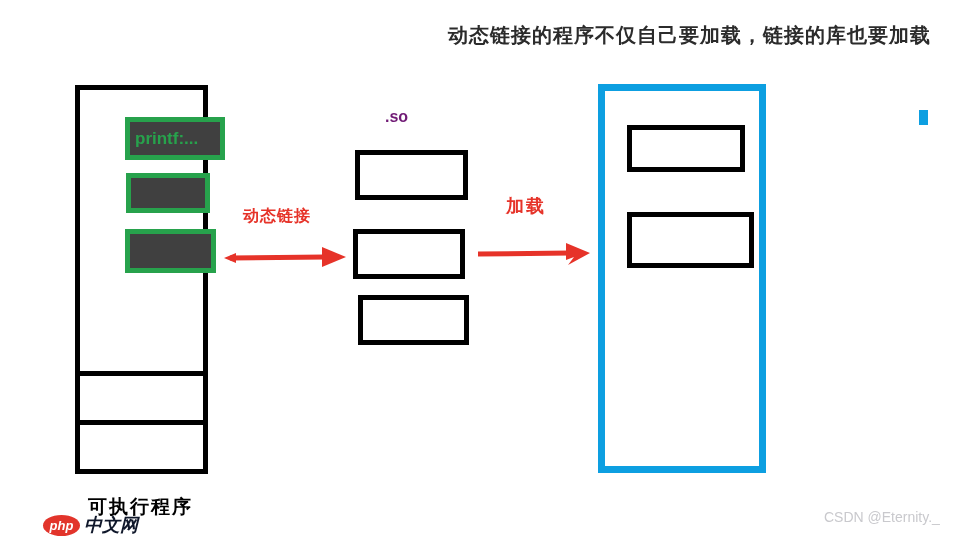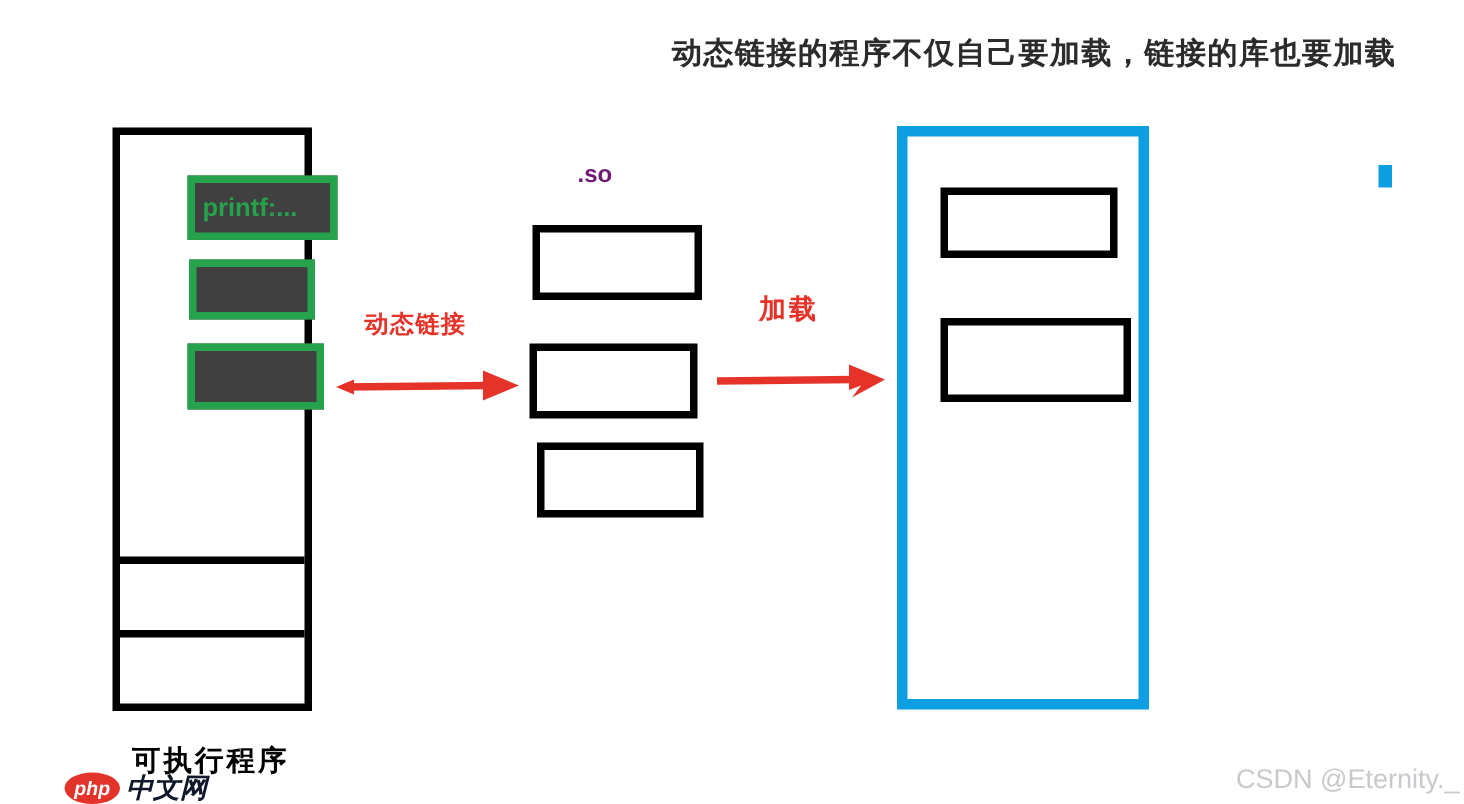--- a/index.html
+++ b/index.html
@@ -162,21 +162,21 @@
     font-size: 18px;
     font-weight: 700;
     font-style: italic;
     color: #0f172a;
     white-space: nowrap;
   }
   .csdn {
     position: absolute;
     left: 824px;
     top: 509px;
-    font-size: 18px;
+    font-size: 14px;
     color: var(--watermark-gray, #c9c9cd);
     white-space: nowrap;
   }
 </style>
 </head>
 <body>
 
 <div class="canvas">
 
   <div class="title">动态链接的程序不仅自己要加载，链接的库也要加载</div>

